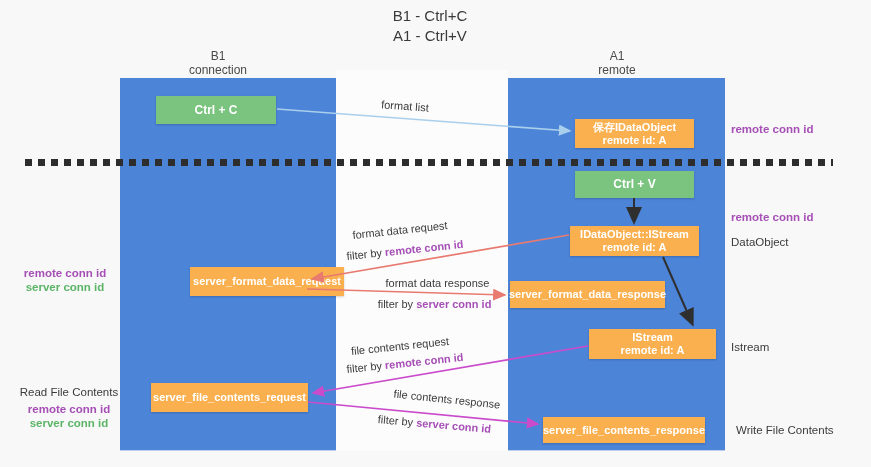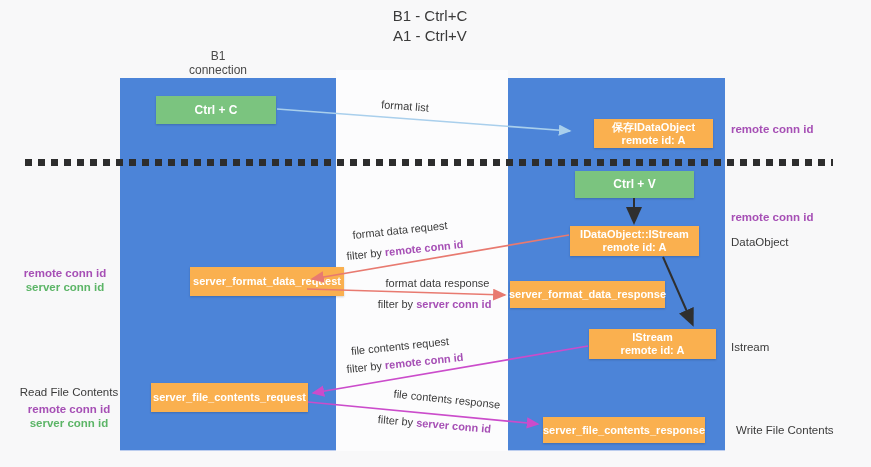--- a/index.html
+++ b/index.html
@@ -37,31 +37,35 @@
 
   <div class="title">
     <div>B1 - Ctrl+C</div>
     <div>A1 - Ctrl+V</div>
   </div>
 
   <div class="lane-head" style="left:158px;width:120px;">
     <div>B1</div>
     <div>connection</div>
   </div>
+  <div class="lane-head" style="left:557px;width:120px;">
+    <div>A1</div>
+    <div>remote</div>
+  </div>
 
   <div class="lane lane-left"></div>
   <div class="lane lane-right"></div>
 
   <div class="dashline"></div>
 
   <div class="box green" style="left:156px;top:96px;width:120px;height:28px;font-size:12px;">
     <span>Ctrl + C</span>
   </div>
 
-  <div class="box orange" style="left:594px;top:119px;width:119px;height:29px;">
+  <div class="box orange" style="left:575px;top:119px;width:119px;height:29px;">
     <span>保存IDataObject</span>
     <span>remote id: A</span>
   </div>
 
   <div class="box green" style="left:575px;top:171px;width:119px;height:27px;font-size:12px;">
     <span>Ctrl + V</span>
   </div>
 
   <div class="box orange" style="left:570px;top:226px;width:129px;height:30px;">
     <span>IDataObject::IStream</span>

